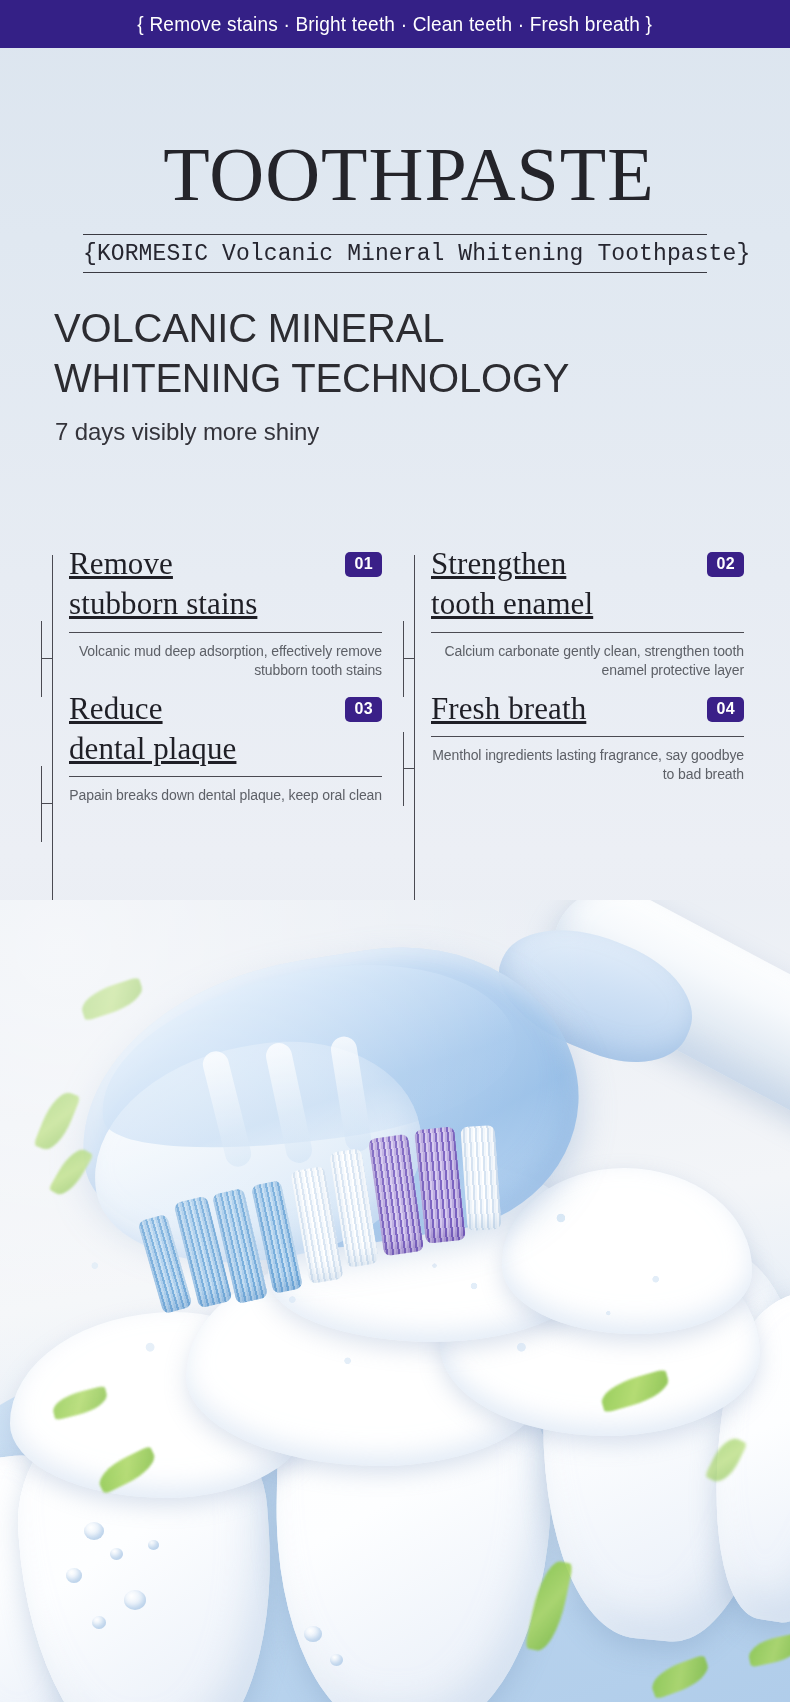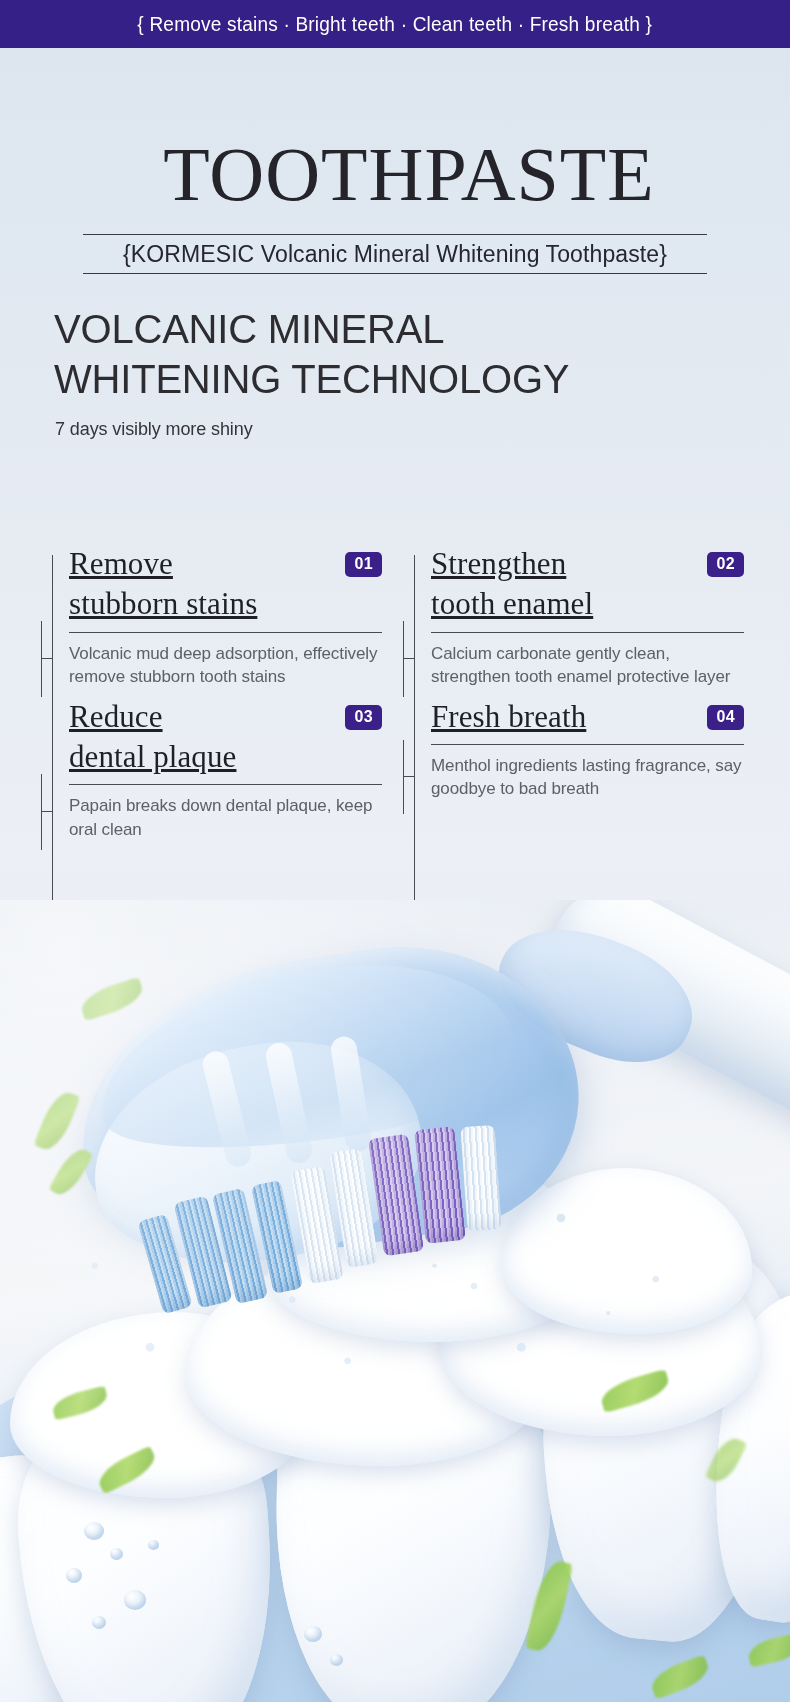--- a/index.html
+++ b/index.html
@@ -35,36 +35,36 @@
     font-size:76px; line-height:1;
     color:#24242a;
     letter-spacing:1px;
     margin-top:88px;
     padding-left:28px;
   }
 
   .rule-wrap { width:624px; margin:22px auto 0; }
   .hr-thin { height:1px; background:#3a3a42; width:100%; }
   .sub-serif {
-    font-family:Liberation Sans, sans-serif;
+    font-family:Liberation Mono, monospace;
     font-size:23px; color:#262630; text-align:center;
     padding:6px 0 5px;
     letter-spacing:.1px; white-space:nowrap;
   }
 
   .headline {
     margin:30px 0 0 54px;
     font-family:"Liberation Sans", sans-serif;
     font-size:40px; line-height:1.26;
     color:#2c2c31; letter-spacing:-.2px;
   }
   .headline .l2 { display:block; }
   .tagline {
     margin:14px 0 0 55px;
-    font-size:18px; color:#34343b; letter-spacing:-.1px;
+    font-size:24px; color:#34343b; letter-spacing:-.1px;
   }
 
   
   #features {
     position:absolute; left:0; top:543px; width:790px;
     display:grid; grid-template-columns:330px 330px;
     column-gap:32px; padding-left:52px;
     row-gap:8px;
   }
   .card { position:relative; padding-left:17px; }
@@ -100,22 +100,22 @@
     flex:0 0 auto;
     background:#3a2088; color:#fff;
     font-family:"Liberation Sans", sans-serif;
     font-size:16px; font-weight:bold;
     padding:3px 9px 4px; border-radius:5px;
     letter-spacing:.4px; margin-top:9px;
   }
   .card-divider { height:1px; background:#4a4a52; margin-top:7px; }
   .card-body {
     margin-top:9px;
-    font-size:17px; line-height:1.36;
-    color:#5d6067; letter-spacing:-.1px;
+    font-size:14px; line-height:1.36;
+    color:#5d6067; letter-spacing:-.1px;text-align:right;
   }
 
   
   .card.h2 .rule-outer { top:78px;  height:76px; }
   .card.h2 .rule-tick  { top:115px; }
   .card.h1 .rule-outer { top:44px;  height:74px; }
   .card.h1 .rule-tick  { top:80px; }
 
   .card.c1 .rule-inner { height:230px; }
   .card.c2 .rule-inner { height:218px; }

